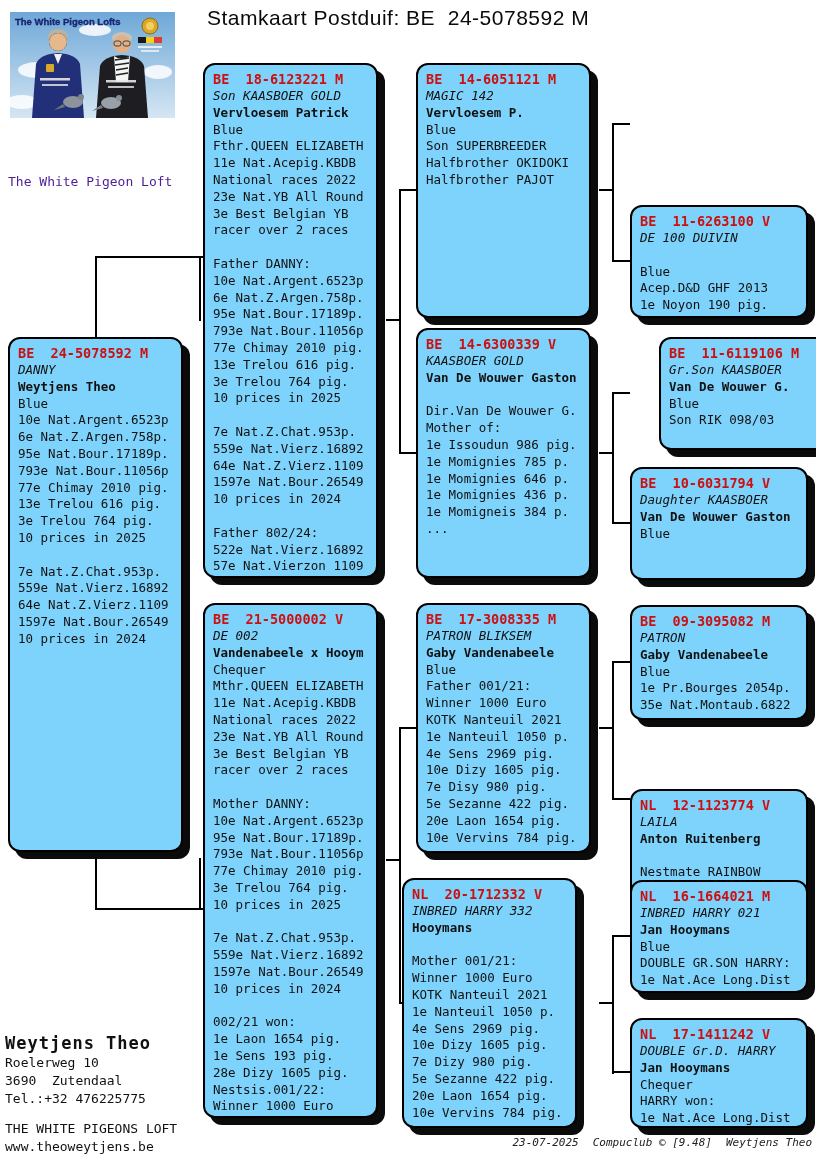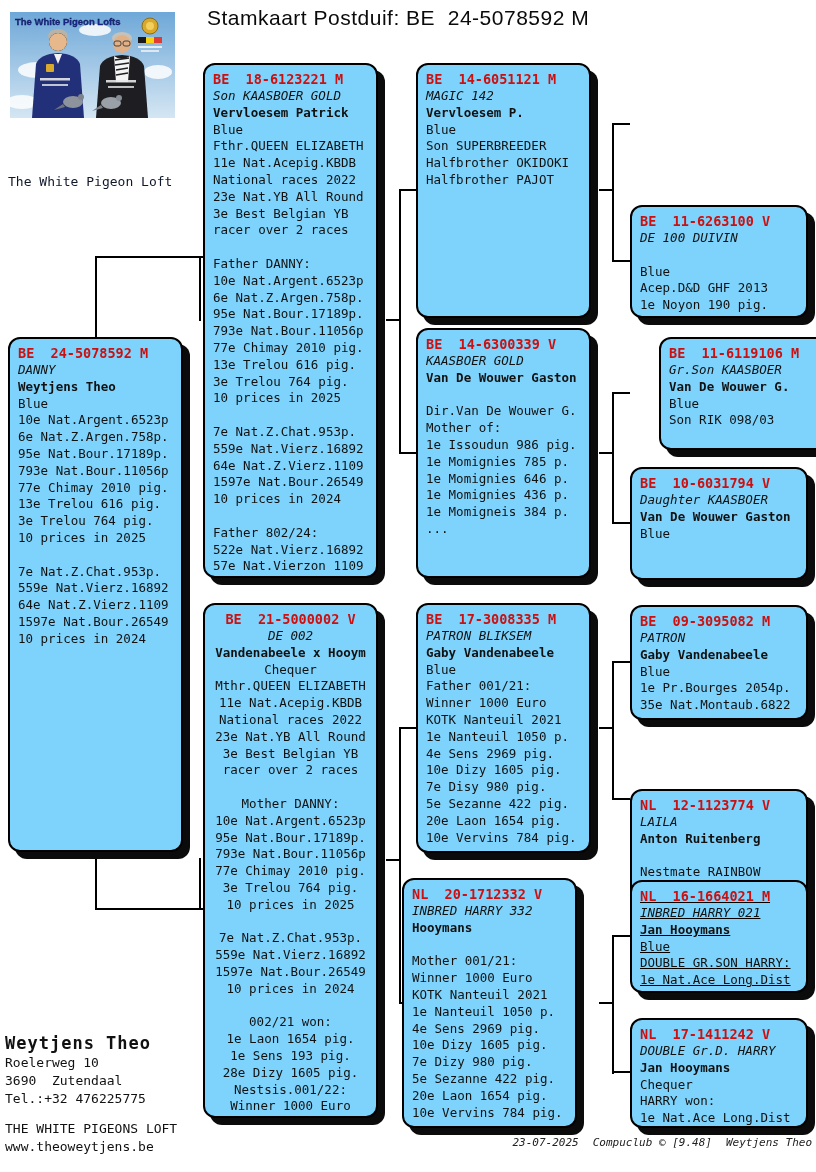--- a/index.html
+++ b/index.html
@@ -16,21 +16,21 @@
       white-space:pre;color:#111;}
   .ln.i{font-style:italic;}
   .ln.b{font-weight:bold;}
   
   .hl,.vl{position:absolute;background:#000;z-index:1;}
   .hl{height:2px;}
   .vl{width:2px;}
   
   .photo{position:absolute;left:10px;top:12px;width:165px;height:106px;z-index:2;}
   .photo-caption{position:absolute;left:8px;top:174px;font-family:"DejaVu Sans Mono",monospace;
-                 font-size:13px;color:#0f172a;white-space:pre;}
+                 font-size:13px;color:#4c1d95;white-space:pre;}
   
   .owner{position:absolute;left:5px;top:1032px;font-family:"DejaVu Sans Mono",monospace;color:#111;}
   .owner .nm{font-size:17px;font-weight:bold;line-height:22px;letter-spacing:1px;}
   .owner .ol{font-size:13px;line-height:18px;white-space:pre;}
   .owner .gap{height:12px;}
   
   .footer{position:absolute;right:4px;top:1136px;font-family:"DejaVu Sans Mono",monospace;
           font-style:italic;font-size:11px;color:#222;white-space:pre;}
   .footer span{margin-left:14px;}
 </style>
@@ -187,21 +187,21 @@
       <div class="ln">7e Nat.Z.Chat.953p.</div>
       <div class="ln">559e Nat.Vierz.16892</div>
       <div class="ln">64e Nat.Z.Vierz.1109</div>
       <div class="ln">1597e Nat.Bour.26549</div>
       <div class="ln">10 prices in 2024</div>
       <div class="ln">&nbsp;</div>
       <div class="ln">Father 802/24:</div>
       <div class="ln">522e Nat.Vierz.16892</div>
       <div class="ln">57e Nat.Vierzon 1109</div>
     </div>
-  <div class="box" style="left:203px;top:603px; width:175px;height:515px;text-align:center;">
+  <div class="box" style="left:203px;top:603px; width:175px;height:515px;">
       <div class="ring">BE  21-5000002 V</div>
       <div class="ln i">DE 002</div>
       <div class="ln b">Vandenabeele x Hooym</div>
       <div class="ln">Chequer</div>
       <div class="ln">Mthr.QUEEN ELIZABETH</div>
       <div class="ln">11e Nat.Acepig.KBDB</div>
       <div class="ln">National races 2022</div>
       <div class="ln">23e Nat.YB All Round</div>
       <div class="ln">3e Best Belgian YB</div>
       <div class="ln">racer over 2 races</div>
@@ -311,21 +311,21 @@
       <div class="ln">35e Nat.Montaub.6822</div>
     </div>
   <div class="box" style="left:630px;top:742px; width:178px;height:115px;margin-top:47px;">
       <div class="ring">NL  12-1123774 V</div>
       <div class="ln i">LAILA</div>
       <div class="ln b">Anton Ruitenberg</div>
       <div class="ln">&nbsp;</div>
       <div class="ln">Nestmate RAINBOW</div>
       <div class="ln">Sister MOZES</div>
     </div>
-  <div class="box" style="left:630px;top:880px; width:178px;height:113px;text-decoration:underline;">
+  <div class="box" style="left:630px;top:880px; width:178px;height:113px;">
       <div class="ring">NL  16-1664021 M</div>
       <div class="ln i">INBRED HARRY 021</div>
       <div class="ln b">Jan Hooymans</div>
       <div class="ln">Blue</div>
       <div class="ln">DOUBLE GR.SON HARRY:</div>
       <div class="ln">1e Nat.Ace Long.Dist</div>
     </div>
   <div class="box" style="left:630px;top:1018px;width:178px;height:110px;">
       <div class="ring">NL  17-1411242 V</div>
       <div class="ln i">DOUBLE Gr.D. HARRY</div>

